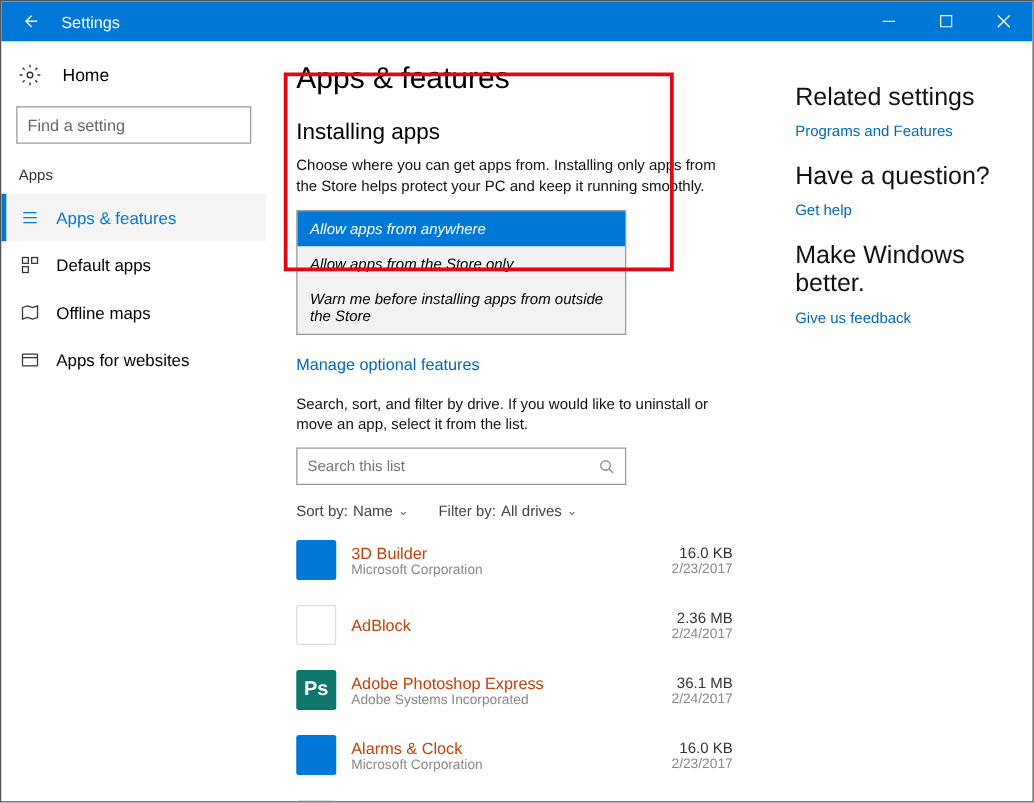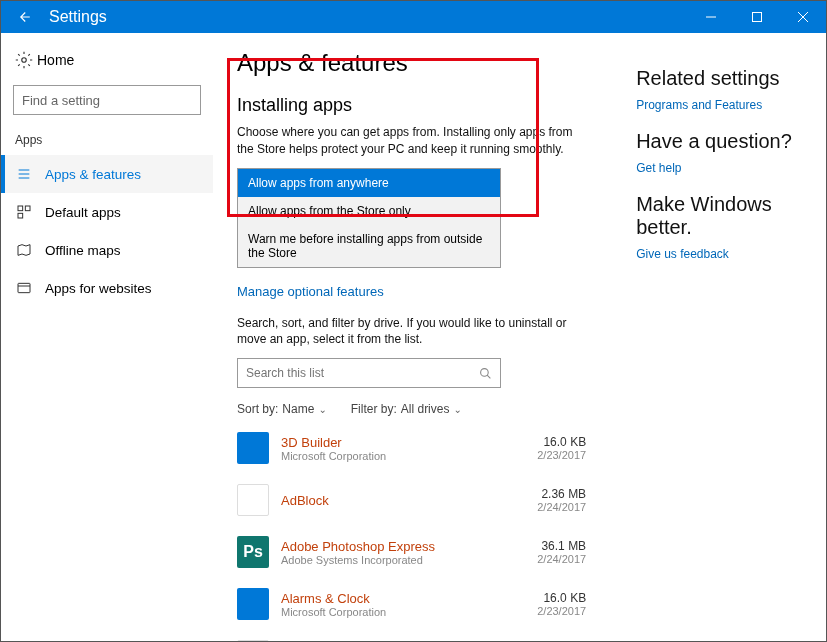--- a/index.html
+++ b/index.html
@@ -1,28 +1,28 @@
 <!DOCTYPE html>
 <html><head>
   <meta charset="utf-8">
   <style>
     * { margin: 0; padding: 0; box-sizing: border-box; font-family: "Segoe UI", Tahoma, sans-serif; }
     body { width: 827px; height: 642px; border: 1px solid #555; overflow: hidden; background: #fff; }
 
     .titlebar { height: 32px; background: #0078d7; color: #fff; display: flex; align-items: center; }
     .back-btn { width: 44px; height: 32px; display: flex; align-items: center; justify-content: center; cursor: pointer; }
-    .titlebar-title { font-size: 16px; margin-left: 4px; flex: 1; }
+    .titlebar-title { font-size: 13px; margin-left: 4px; flex: 1; }
     .win-controls { display: flex; }
     .win-btn { width: 46px; height: 32px; display: flex; align-items: center; justify-content: center; cursor: pointer; }
     .win-btn svg { stroke: #fff; }
 
     .content { display: flex; height: calc(100% - 32px); }
 
     .sidebar { width: 212px; padding: 12px 0 0 0; }
-    .home-row { display: flex; align-items: center; padding: 6px 14px; gap: 4px; cursor: pointer; }
+    .home-row { display: flex; align-items: center; padding: 6px 14px; gap: 17px; cursor: pointer; }
     .home-row .icon { width: 18px; height: 18px; }
     .home-row span.label { font-size: 14px; }
     .search-wrap { margin: 10px 12px 18px 12px; }
     .search-box { width: 188px; height: 30px; border: 1px solid #999; display: flex; align-items: center; padding: 0 8px; }
     .search-box input { flex: 1; border: none; outline: none; font-size: 13px; color: #666; }
     .search-box input::placeholder { color: #666; }
     .section-label { padding: 0 14px 8px 14px; font-size: 12px; color: #333; }
     .nav-item { display: flex; align-items: center; gap: 12px; padding: 10px 14px; font-size: 13.5px; cursor: pointer; color: #000; }
     .nav-item.selected { color: #0078d7; border-left: 4px solid #0078d7; padding-left: 10px; background: #f5f5f5; }
     .nav-item .icon { width: 18px; height: 18px; display: inline-flex; align-items: center; justify-content: center; flex-shrink: 0; }
@@ -30,21 +30,21 @@
     .main { flex: 1; padding: 16px 20px 20px 24px; overflow-y: hidden; position: relative; }
     .two-col { display: flex; }
     .maincol { width: 370px; }
     .asidecol { margin-left: 50px; width: 180px; }
     h1 { font-size: 24px; font-weight: 400; margin-bottom: 18px; }
     h2 { font-size: 18px; font-weight: 400; margin-bottom: 8px; }
     .desc { font-size: 12px; color: #111; line-height: 1.4; margin-bottom: 10px; }
 
     .highlight-box { position: absolute; border: 3px solid #e30613; left: 227px; top: 58px; width: 312px; height: 159px; pointer-events: none; }
 
-    .dropdown { border: 1px solid #999; width: 264px; background: #f2f2f2; }
+    .dropdown { border: 1px solid #999; width: 264px; background: #f2f2f2; font-style: italic; }
     .dropdown-item { padding: 7px 10px; font-size: 12px; cursor: pointer; border-bottom: 0; }
     .dropdown-item.selected { background: #0078d7; color: #fff; }
 
     .link { color: #0067b8; font-size: 13px; cursor: pointer; }
     .link.small { font-size: 12px; }
     .mt16 { margin-top: 16px; }
     .mt22 { margin-top: 22px; }
 
     .filterrow { display: flex; gap: 24px; margin-top: 14px; font-size: 12px; color: #444; }
     .filterrow .pair { display: inline-flex; gap: 4px; cursor: pointer; align-items: center; }

